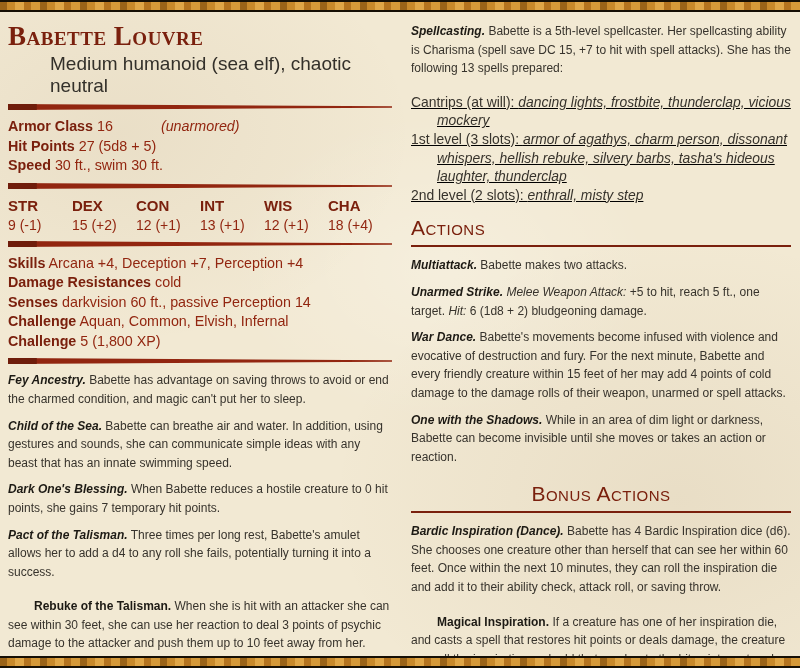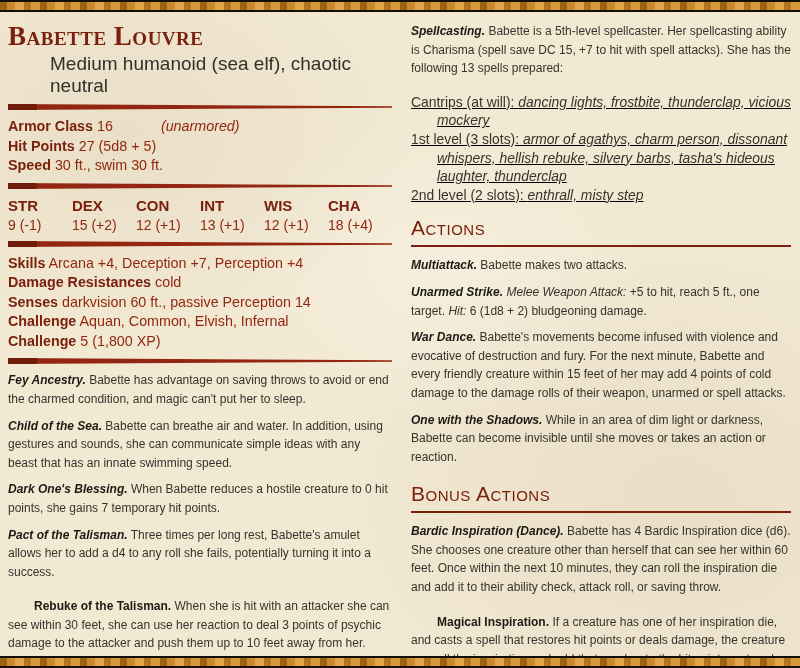--- a/index.html
+++ b/index.html
@@ -47,21 +47,21 @@
   .indent-para { text-indent:26px; margin-top:16px; }
   .ital { font-style:italic; }
 
   .spell-block { margin-top:15px;text-decoration:underline; }
   .spell-row { font-size:13.9px; line-height:18.6px; color:#37332c;
     padding-left:26px; text-indent:-26px; }
 
   .section-h { font-variant:small-caps; font-size:21px; letter-spacing:0.5px;
     color:#7a200d; font-weight:normal; margin-top:12px; padding-bottom:5px;
     border-bottom:2px solid #7a200d; margin-bottom:9px; }
-  .mt-section { margin-top:16px; }
+  .mt-section { margin-top:16px;text-align:center; }
 </style>
 </head>
 <body>
 
 <div class="page">
   <div class="bar bar-top"></div>
   <div class="bar bar-bottom"></div>
 
   <div class="col col-left">
     <div class="title">Babette Louvre</div>

